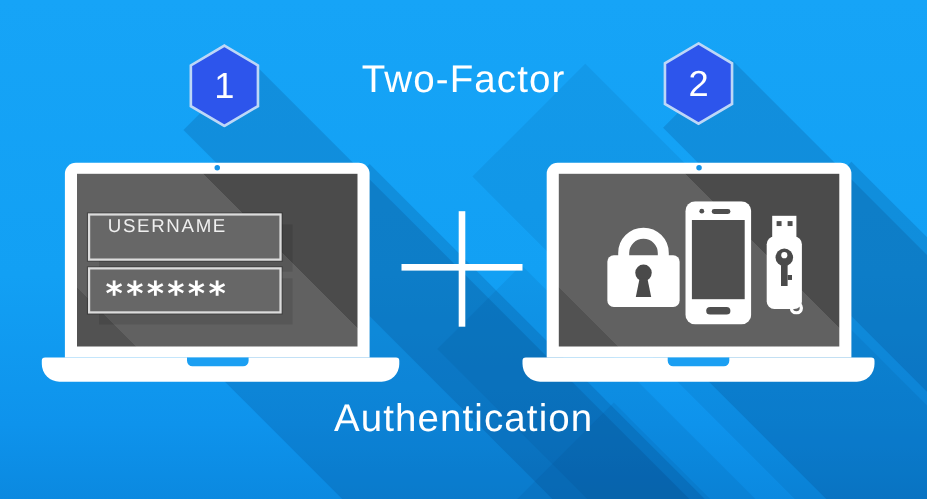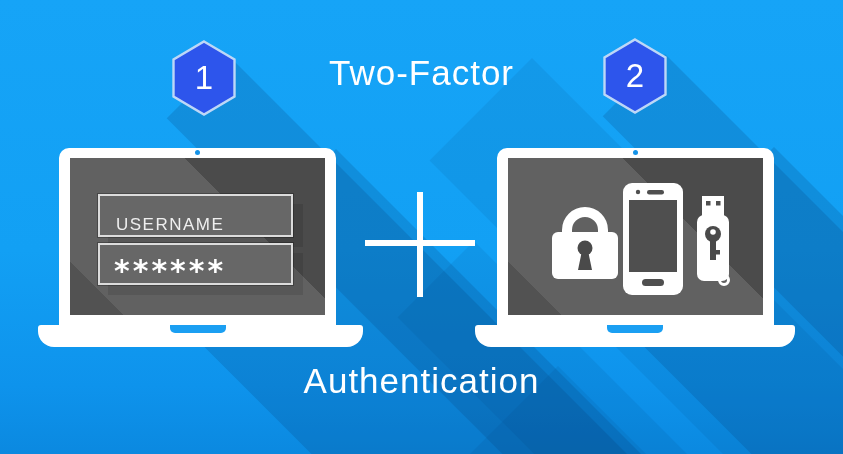--- a/index.html
+++ b/index.html
@@ -43,24 +43,24 @@
   .cam-1{left:195px;top:150px;}
   .cam-2{left:633px;top:150px;}
   .base{position:absolute;background:#ffffff;border-radius:3px 3px 16px 16px;height:22px;top:325px;}
   .base-1{left:38px;width:325px;}
   .base-2{left:475px;width:320px;}
   .notch{position:absolute;top:325px;width:56px;height:8px;background:#1b9ff2;
          border-radius:0 0 5px 5px;}
   .notch-1{left:170px;}
   .notch-2{left:607px;}
   
-  .field{position:absolute;left:98px;width:195px;background:#676767;
+  .field{position:absolute;left:80px;width:176px;background:#676767;
          border:2px solid #dcdcdc;box-sizing:border-box;
          box-shadow:0 0 0 1px rgba(0,0,0,0.25),10px 10px 0 rgba(0,0,0,0.10);
-         display:flex;align-items:flex-end;color:#efefef;}
+         display:flex;align-items:flex-start;color:#efefef;}
   .field-user{top:194px;height:43px;font-size:17px;letter-spacing:1.5px;padding-left:16px;}
   .field-pass{top:243px;height:42px;}
   .mask{font-size:30px;font-weight:bold;letter-spacing:3px;color:#ffffff;
         padding-left:14px;transform:translateY(5px);font-family:"DejaVu Sans",sans-serif;}
   
   .plusbar{position:absolute;background:#ffffff;}
   .plus-v{left:417px;top:192px;width:6px;height:105px;}
   .plus-h{left:365px;top:240px;width:110px;height:6px;}
   
   .icon{position:absolute;}

